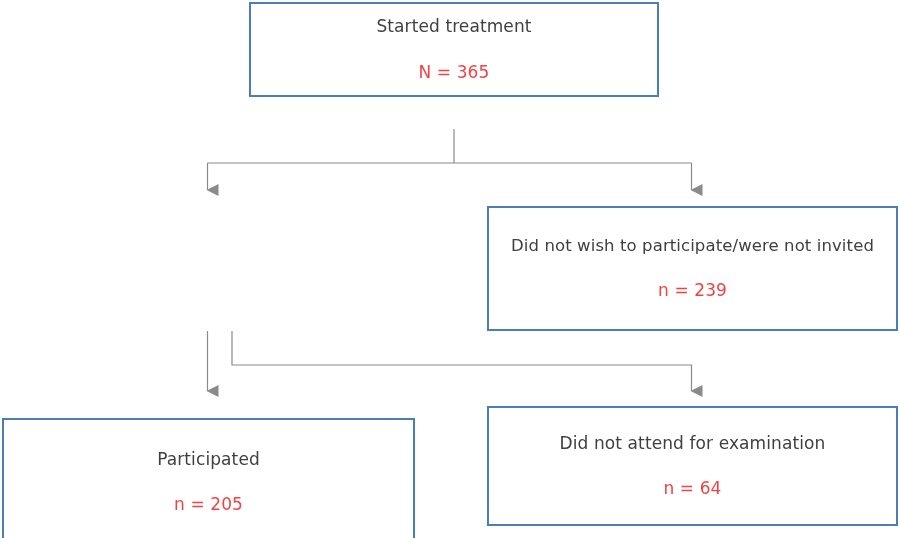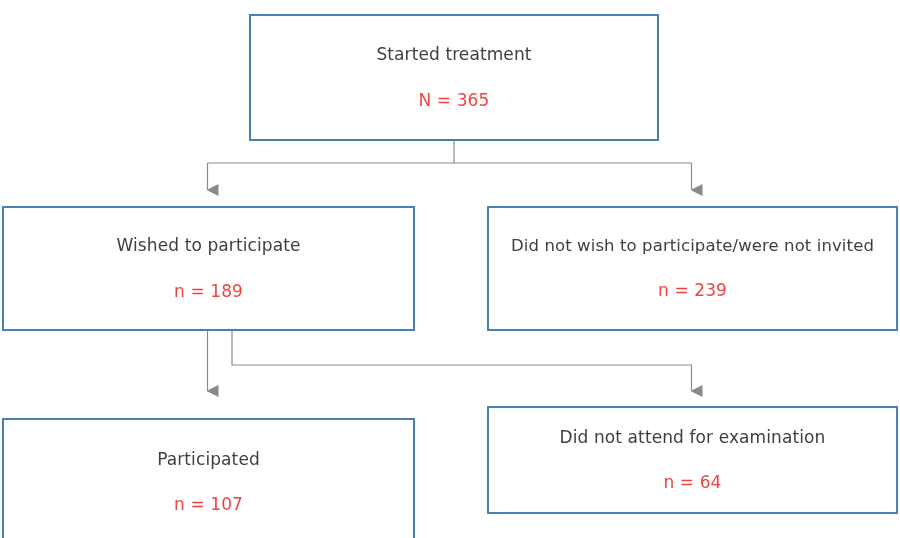--- a/index.html
+++ b/index.html
@@ -40,25 +40,25 @@
     color: #ef4444;
     font-size: 17px;
     font-weight: 400;
     line-height: 1.25;
     letter-spacing: 0.1px;
     text-align: center;
     margin-top: 24px;
     white-space: nowrap;
   }
   
-  #box-started      { left: 249px; top: 14px;   width: 410px; height: 127px; }
+  #box-started      { left: 249px; top: 2px;   width: 410px; height: 95px; }
   #box-wished       { left: 2px;   top: 206px; width: 413px; height: 125px; }
   #box-notwish      { left: 487px; top: 206px; width: 411px; height: 125px; }
   #box-participated { left: 2px;   top: 406px; width: 413px; height: 128px; margin-top: 12px; }
-  #box-notattend    { left: 487px; top: 406px; width: 411px; height: 108px; }
+  #box-notattend    { left: 487px; top: 406px; width: 411px; height: 120px; }
 
   #box-notwish .node-title { font-size: 16.5px; }
 
   
   #connectors {
     position: absolute;
     left: 0;
     top: 0;
     width: 900px;
     height: 538px;
@@ -91,33 +91,29 @@
     <g>
       <path d="M 232 331 L 232 365 L 691.5 365 L 691.5 391" stroke="#8a8a8a" stroke-width="1.2" fill="none" marker-end="url(#arrow)"></path>
     </g>
   </svg>
 
   <div class="node-box" id="box-started">
     <div class="node-title">Started treatment</div>
     <div class="node-count">N = 365</div>
   </div>
 
-  <div class="node-box" id="box-wished">
-    <div class="node-title">Wished to participate</div>
-    <div class="node-count">n = 189</div>
-  </div>
 
   <div class="node-box" id="box-notwish">
     <div class="node-title">Did not wish to participate/were not invited</div>
     <div class="node-count">n = 239</div>
   </div>
 
   <div class="node-box" id="box-participated">
     <div class="node-title">Participated</div>
-    <div class="node-count">n = 107</div>
+    <div class="node-count">n = 205</div>
   </div>
 
   <div class="node-box" id="box-notattend">
     <div class="node-title">Did not attend for examination</div>
     <div class="node-count">n = 64</div>
   </div>
 
 </div>
 
 </body></html>

